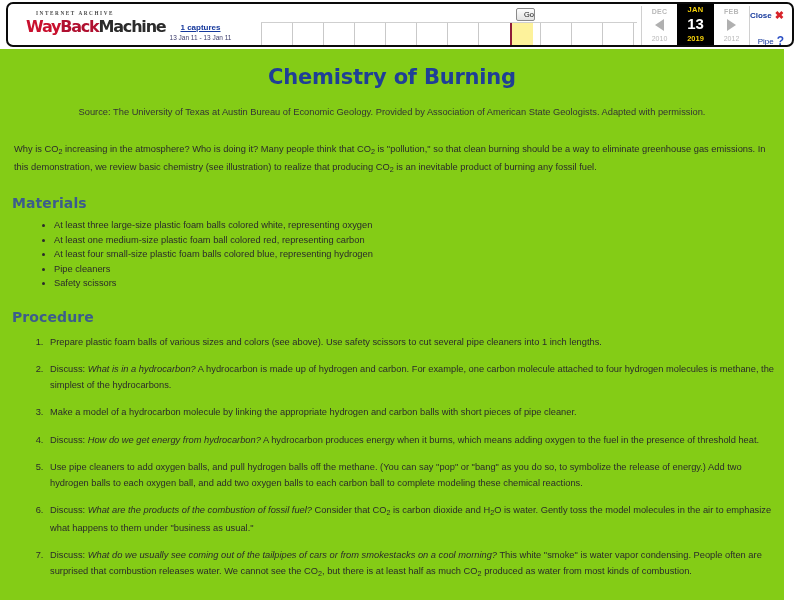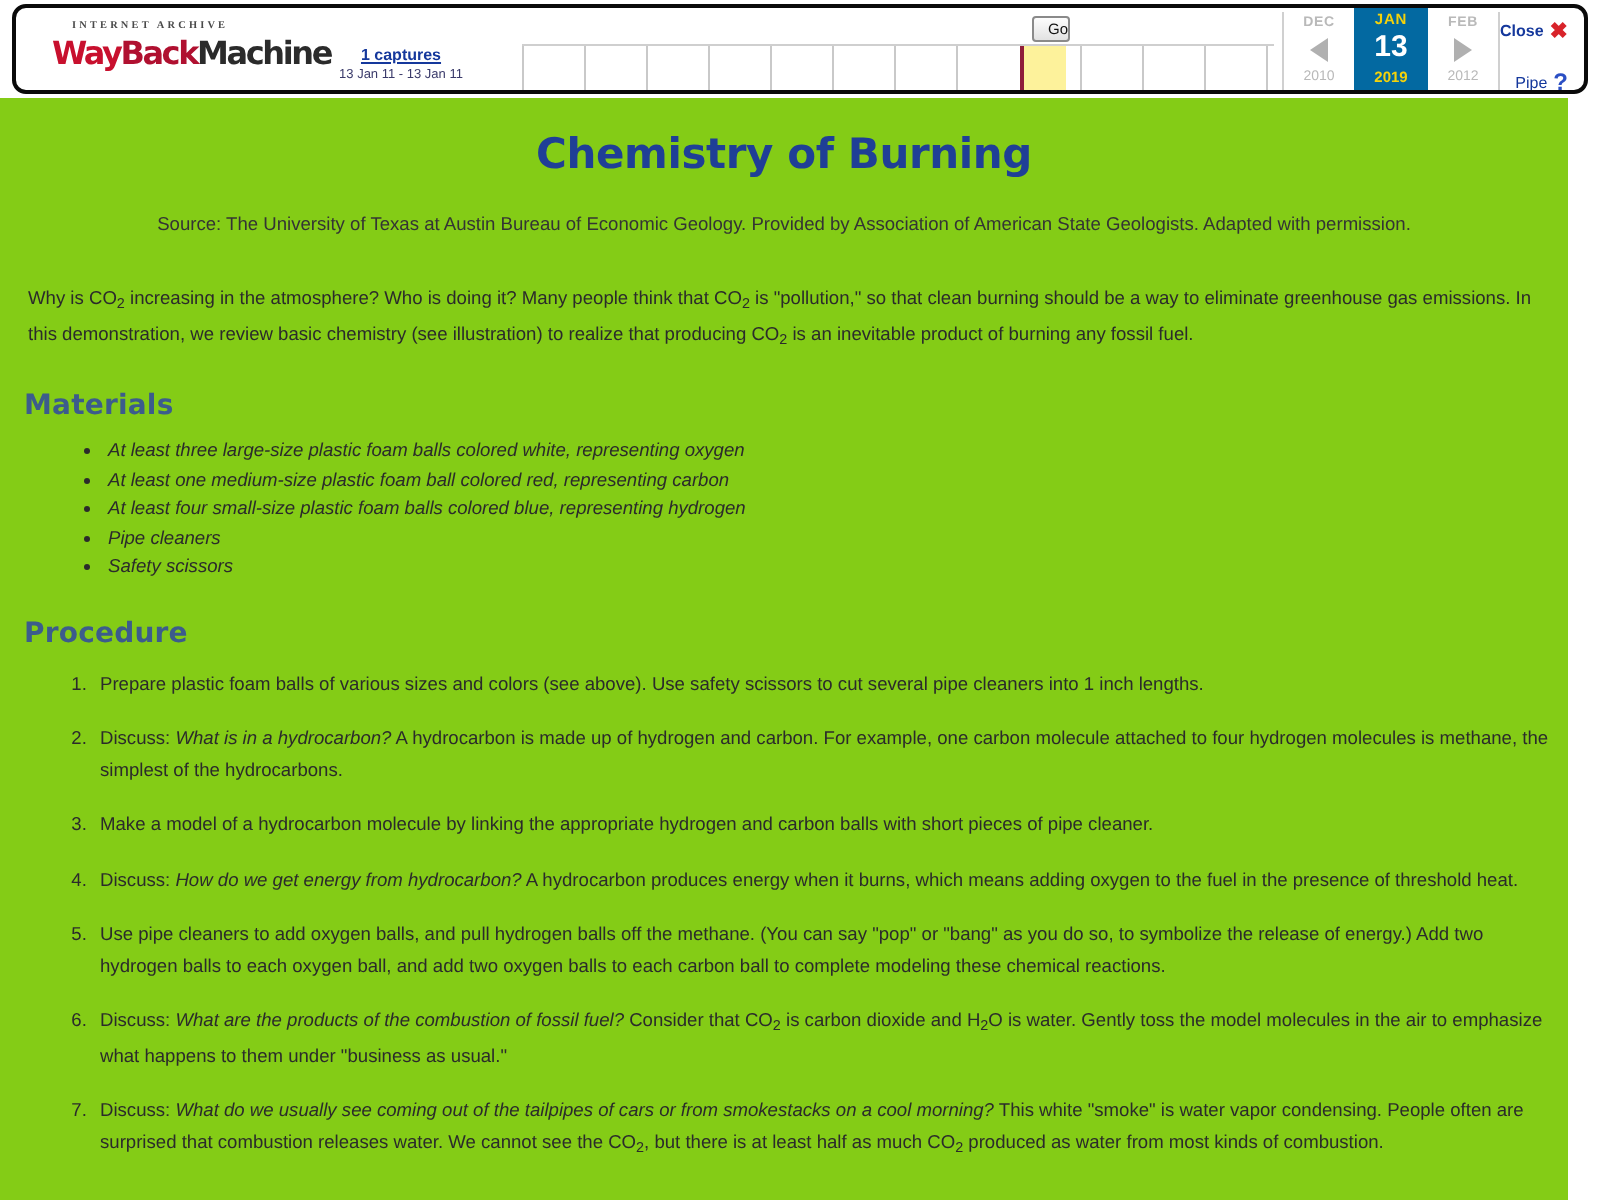--- a/index.html
+++ b/index.html
@@ -159,21 +159,21 @@
   .wm-arrow-left  { border-right: 9px solid #b0b0b0; }
   .wm-arrow-right { border-left: 9px solid #b0b0b0; }
   .wm-yr-label {
     margin-top: 3px;
     font-size: 7px; color: #b9b9b9; line-height: 9px;
   }
   .wm-date-current {
     position: absolute;
     left: 669px; top: 0px;
     width: 37px; height: 45px;
-    background: #0369a1;
+    background: #000000;
     text-align: center;
   }
   .wm-cur-mo {
     font-size: 7.5px; font-weight: bold; color: #f5d20a;
     line-height: 11px; letter-spacing: .4px;
   }
   .wm-cur-day {
     font-size: 15px; font-weight: bold; color: #ffffff;
     line-height: 18px;
   }
@@ -261,21 +261,20 @@
   }
   ul.materials {
     margin: 7px 0 0 0;
     padding-left: 46px;
     list-style: disc;
   }
   ul.materials li {
     font-size: 9.3px;
     color: #2b2b2b;
     line-height: 14.5px;
-    font-style: italic;
   }
   ol.procedure {
     margin: 10px 0 0 0;
     padding-left: 38px;
     list-style: decimal;
   }
   ol.procedure li {
     font-size: 9.3px;
     color: #2b2b2b;
     line-height: 15.5px;

